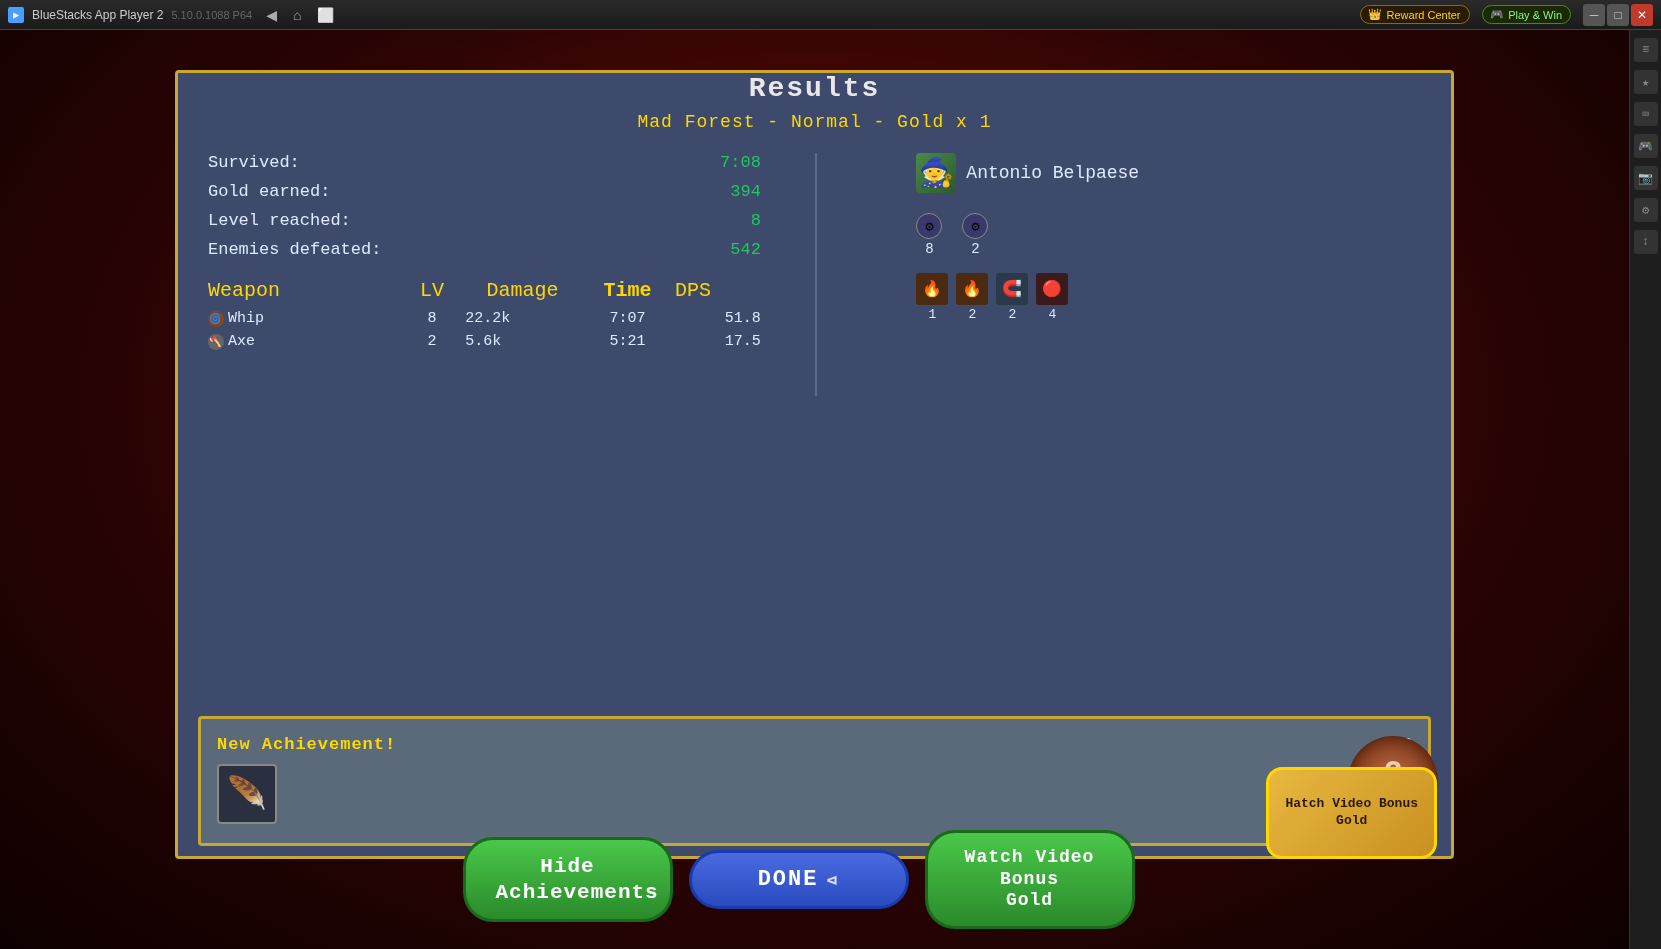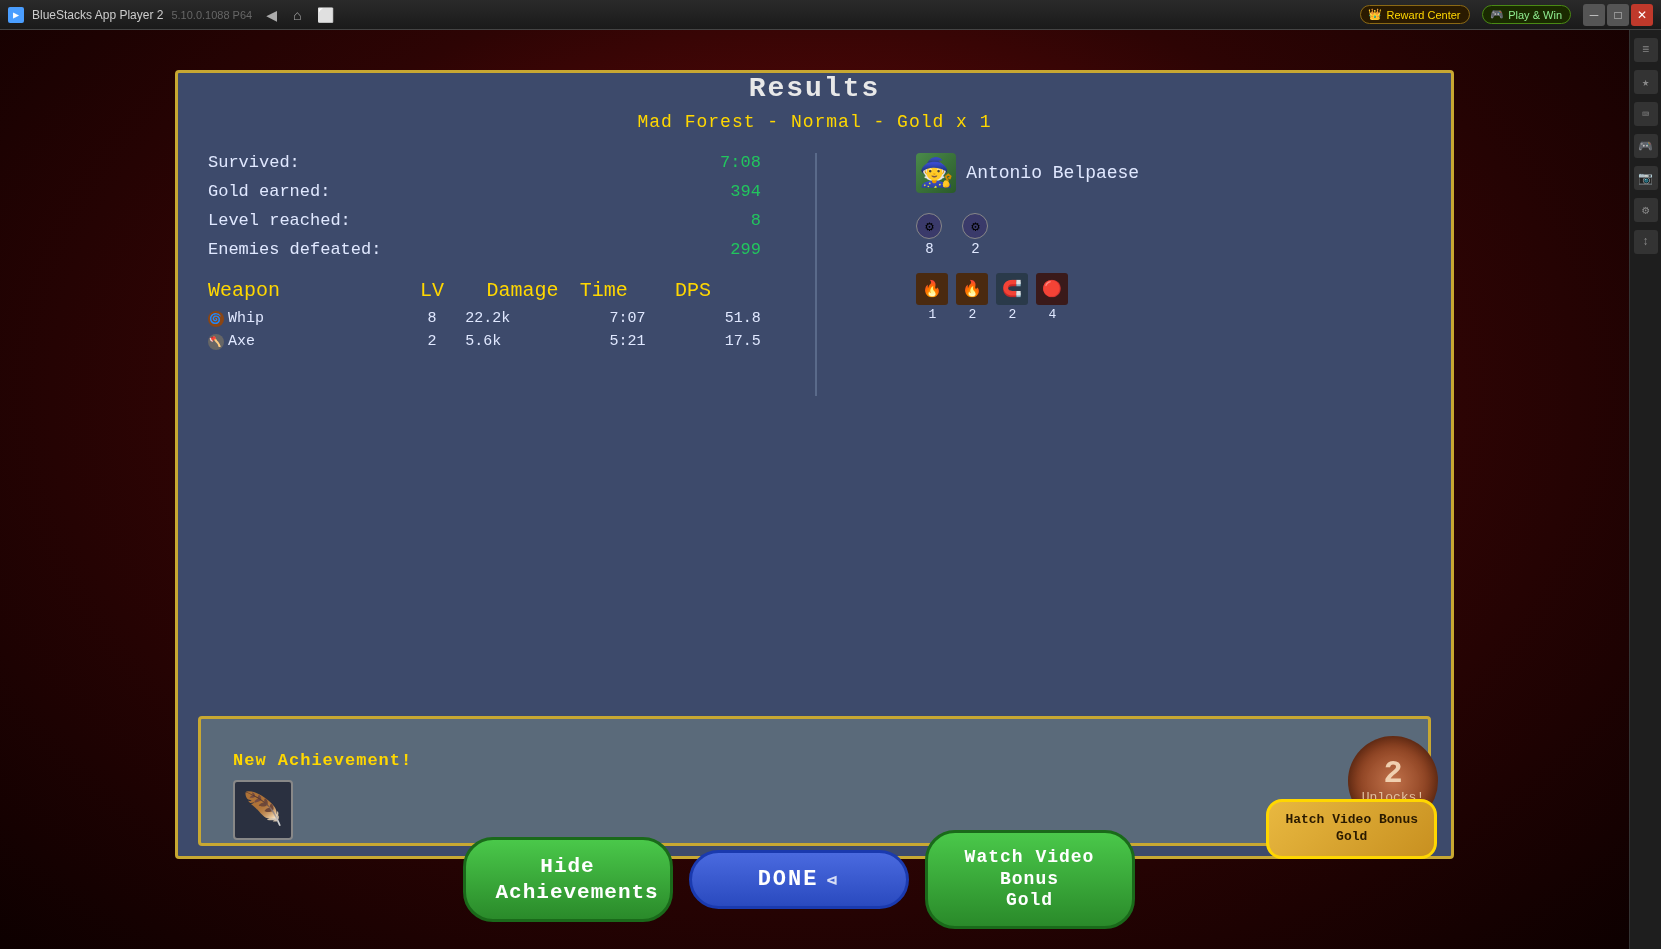--- a/index.html
+++ b/index.html
@@ -249,21 +249,21 @@
       font-size: 20px;
       font-family: 'Courier New', monospace;
       color: #ffd700;
       margin-bottom: 8px;
       padding-right: 20px;
     }
 
     .weapon-header .col-weapon { flex: 2; }
     .weapon-header .col-lv { flex: 0.7; text-align: center; }
     .weapon-header .col-damage { flex: 1.2; text-align: center; }
-    .weapon-header .col-time { flex: 1; text-align: left; }
+    .weapon-header .col-time { flex: 1; text-align: center; font-weight: bold; }
     .weapon-header .col-dps { flex: 0.9; text-align: left; }
 
     .weapon-row {
       display: flex;
       font-size: 15px;
       font-family: 'Courier New', monospace;
       color: #e0e8ff;
       margin-bottom: 6px;
       padding-right: 20px;
       align-items: center;
@@ -394,21 +394,21 @@
 
     
     .achievement-box {
       position: absolute;
       bottom: 10px;
       left: 20px;
       right: 20px;
       background: #5a6a7a;
       border: 3px solid #c8a832;
       border-radius: 4px;
-      padding: 32px;
+      padding: 16px;
       height: 130px;
     }
 
     .achievement-header {
       display: flex;
       justify-content: space-between;
       align-items: center;
       margin-bottom: 10px;
     }
 
@@ -564,21 +564,21 @@
       letter-spacing: 1px;
     }
 
     .hatch-badge {
       position: absolute;
       right: -15px;
       bottom: 70px;
       background: linear-gradient(135deg, #e8b840, #c89020);
       border: 3px solid #ffd700;
       border-radius: 16px;
-      padding: 10px 16px;
+      padding: 26px 16px;
       font-family: 'Courier New', monospace;
       font-size: 13px;
       font-weight: bold;
       color: #2a1a00;
       text-align: center;
       line-height: 1.3;
     }
 
   </style>
 </head>
@@ -642,21 +642,21 @@
       <div class="stat-row">
         <span>Gold earned:</span>
         <span class="stat-value">394</span>
       </div>
       <div class="stat-row">
         <span>Level reached:</span>
         <span class="stat-value">8</span>
       </div>
       <div class="stat-row">
         <span>Enemies defeated:</span>
-        <span class="stat-value">299</span>
+        <span class="stat-value">542</span>
       </div>
 
       <div class="weapon-table">
         <div class="weapon-header">
           <span class="col-weapon">Weapon</span>
           <span class="col-lv">LV</span>
           <span class="col-damage">Damage</span>
           <span class="col-time">Time</span>
           <span class="col-dps">DPS</span>
         </div>

